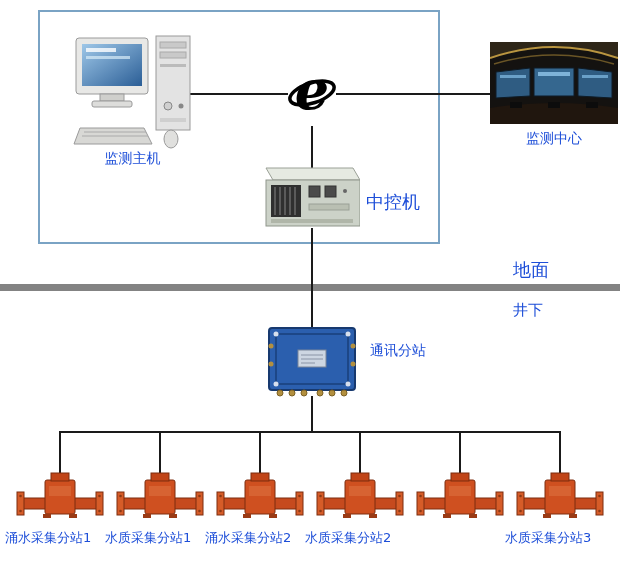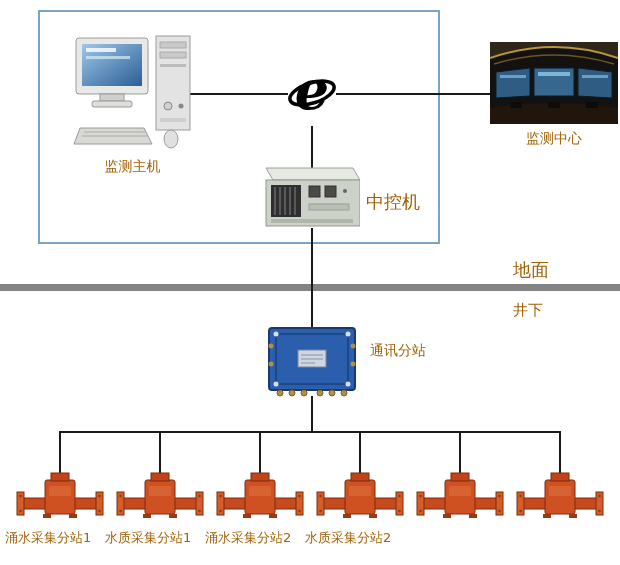--- a/index.html
+++ b/index.html
@@ -1,21 +1,21 @@
 <!DOCTYPE html>
 <html><head>
 <meta charset="utf-8">
 <style>
   html,body{margin:0;padding:0;background:#ffffff;}
   #canvas{
     position:relative;width:620px;height:565px;background:#ffffff;overflow:hidden;
     font-family:"DejaVu Sans","Liberation Sans",sans-serif;color:#1a1a1a;
   }
   .line{position:absolute;background:#1a1a1a;z-index:5;}
-  .label{position:absolute;z-index:8;color:#a16207;white-space:nowrap;}
+  .label{position:absolute;z-index:8;color:#1d4ed8;white-space:nowrap;}
   .center{text-align:center;}
   #ground-box{position:absolute;left:38px;top:10px;width:398px;height:230px;border:2px solid #7aa3c4;z-index:1;background:#fff;}
   #divider{position:absolute;left:0;top:284px;width:620px;height:7px;background:#838383;z-index:4;}
   .icon-abs{position:absolute;z-index:6;line-height:0;}
   #internet-icon{z-index:7;}
   .device-label{font-size:13px;width:110px;text-align:left;}
 </style>
 </head>
 <body>
 
@@ -74,21 +74,21 @@
       <rect x="16" y="16" width="30" height="4" fill="#ffffff" opacity="0.8"></rect>
       <rect x="16" y="24" width="44" height="3" fill="#d8ecf8" opacity="0.7"></rect>
       <rect x="30" y="62" width="24" height="7" fill="#cfcfcc" stroke="#9a9a9a"></rect>
       <rect x="22" y="69" width="40" height="6" rx="2" fill="#dddddb" stroke="#9a9a9a"></rect>
       <polygon points="10,96 74,96 82,112 4,112" fill="#d8d8d5" stroke="#9a9a9a"></polygon>
       <line x1="14" y1="100" x2="76" y2="100" stroke="#aaaaaa"></line>
       <line x1="12" y1="104" x2="78" y2="104" stroke="#aaaaaa"></line>
       <ellipse cx="101" cy="107" rx="7" ry="9" fill="#e0e0de" stroke="#9a9a9a"></ellipse>
     </svg>
   </div>
-  <div class="label center" style="left:70px;top:158px;width:125px;font-size:14px">监测主机</div>
+  <div class="label center" style="left:70px;top:150px;width:125px;font-size:14px">监测主机</div>
 
   <div class="icon-abs" id="internet-icon" style="left:288px;top:62px">
     <svg width="48" height="64" viewBox="0 0 48 64">
       <rect width="48" height="64" fill="#ffffff"></rect>
       <text x="24" y="47" font-size="54" font-weight="bold" font-style="italic" text-anchor="middle" fill="#000000" font-family="DejaVu Serif, serif">e</text>
       <ellipse cx="24" cy="31" rx="23" ry="10" fill="none" stroke="#000000" stroke-width="3.5" transform="rotate(-18 24 31)"></ellipse>
     </svg>
   </div>
 
   <div class="icon-abs" style="left:490px;top:42px">
@@ -192,14 +192,15 @@
   <div class="icon-abs" style="left:515px;top:468px">
     <svg width="90" height="56">
         <use href="#flowmeter" width="90" height="56"></use>
       </svg>
   </div>
 
   <div class="label device-label" style="left:5px;top:529px">涌水采集分站1</div>
   <div class="label device-label" style="left:105px;top:529px">水质采集分站1</div>
   <div class="label device-label" style="left:205px;top:529px">涌水采集分站2</div>
   <div class="label device-label" style="left:305px;top:529px">水质采集分站2</div>
+  <div class="label device-label" style="left:505px;top:529px">水质采集分站3</div>
 
 </div>
 
 </body></html>

